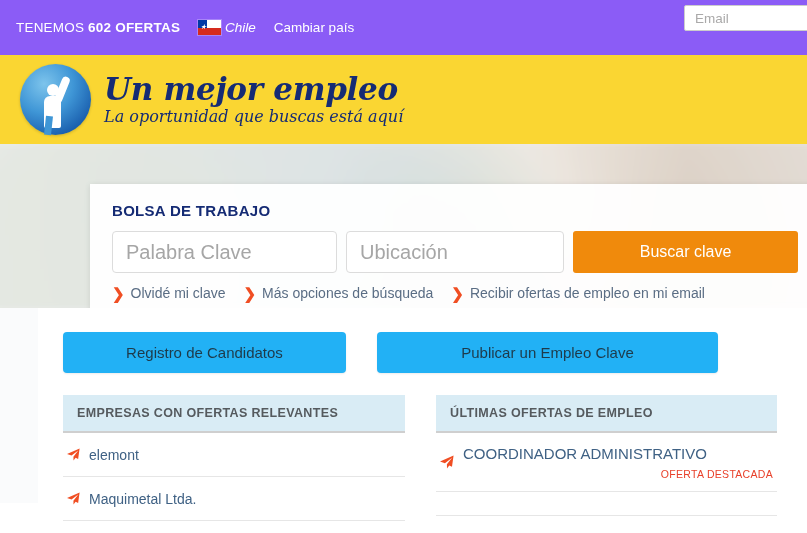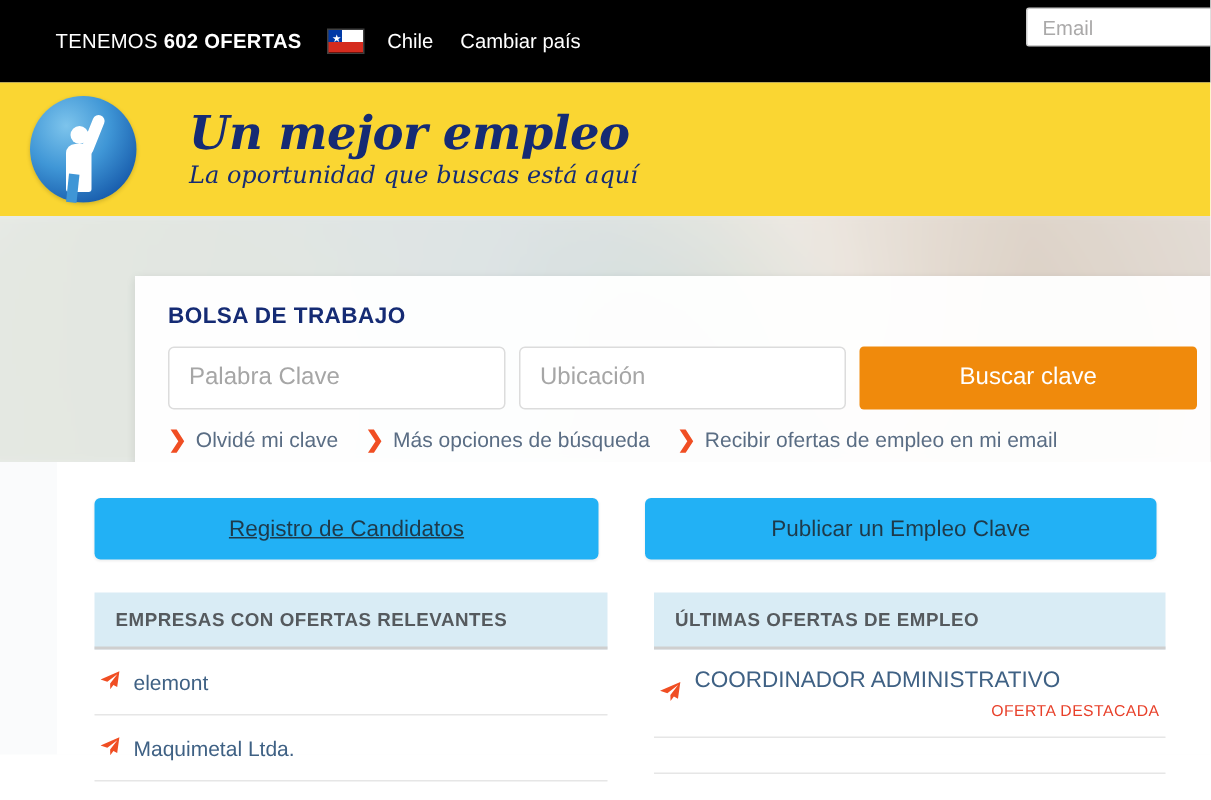--- a/index.html
+++ b/index.html
@@ -7,36 +7,36 @@
     width: 807px; height: 533px;
     overflow: hidden;
     background: #ffffff;
     font-family: "Liberation Sans", sans-serif;
   }
 
   
   .topbar {
     position: relative;
     height: 55px;
-    background: #000000;
+    background: #8b5cf6;
     display: flex;
     align-items: center;
-    padding-left: 37px;
+    padding-left: 16px;
     gap: 18px;
     color: #ffffff;
   }
   .topbar-offers {
     font-size: 13.5px;
     letter-spacing: .2px;
     white-space: nowrap;
     color: #ffffff;
   }
   .topbar-offers b { font-weight: bold; }
   .country-wrap {
-    display: flex; align-items: flex-end; gap: 16px;
+    display: flex; align-items: flex-end; gap: 4px; font-style: italic;
   }
   .flag {
     width: 23px; height: 15px;
     display: block;
     position: relative;
     box-shadow: 0 0 0 1px rgba(255,255,255,.25);
   }
   .flag .flag-blue {
     position: absolute; left: 0; top: 0;
     width: 8.5px; height: 7.5px; background: #0039a6;
@@ -115,21 +115,21 @@
     background: #3f96d6;
     transform: rotate(6deg);
   }
   .logo-mark .arm {
     position: absolute; left: 38px; top: 12px;
     width: 8px; height: 28px;
     background: #ffffff;
     border-radius: 4px;
     transform: rotate(22deg);
   }
-  .logo-text { line-height: 1; margin-left: 22px; }
+  .logo-text { line-height: 1; }
   .logo-title {
     font-family: "DejaVu Serif", serif;
     font-weight: bold;
     font-style: italic;
     font-size: 31px;
     color: #152b74;
     letter-spacing: -0.3px;
   }
   .logo-tagline {
     font-family: "DejaVu Serif", serif;
@@ -188,21 +188,21 @@
     height: 42px;
     border: 1px solid #dcdcdc;
     border-radius: 4px;
     background: #ffffff;
     display: flex; align-items: center;
     padding: 0 13px;
   }
   .field input {
     border: 0; outline: 0;
     width: 100%;
-    font-size: 16px;
+    font-size: 20px;
     font-family: "Liberation Sans", sans-serif;
     color: #701a75;
     background: transparent;
   }
   .field input::placeholder { color: #a6a6a6; }
   .field-keyword { width: 225px; }
   .field-location { width: 218px; }
   .btn-search {
     width: 225px; height: 42px;
     background: #f08a0c;
@@ -257,21 +257,21 @@
     background: #22b1f5;
     border: 0;
     border-radius: 4px;
     color: #1e3a4a;
     font-size: 15px;
     font-family: "Liberation Sans", sans-serif;
     cursor: pointer;
     flex: none;
     box-shadow: 0 1px 2px rgba(0,0,0,.08);
   }
-  .btn-cta-1 { width: 336px; text-decoration: underline; }
+  .btn-cta-1 { width: 283px; }
   .btn-cta-2 { width: 341px; }
 
   .cols {
     display: flex;
     gap: 31px;
     padding: 22px 25px 0 25px;
   }
   .col { flex: none; }
   .col-1 { width: 342px; }
   .col-2 { width: 341px; }

